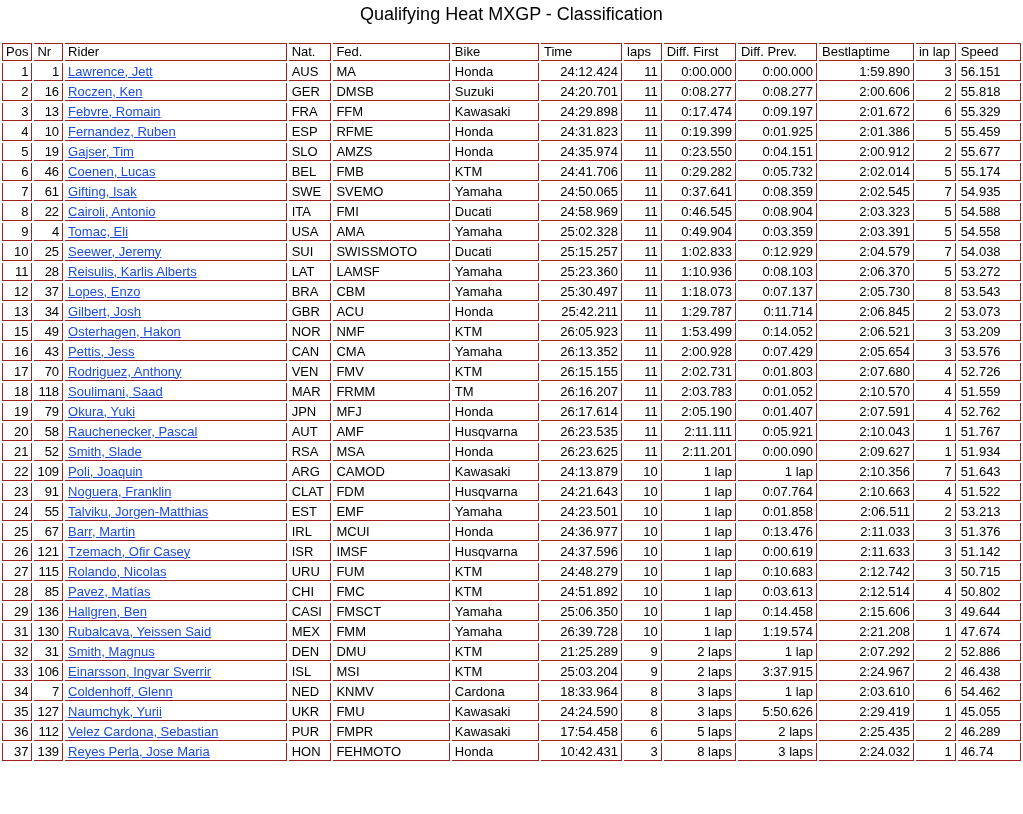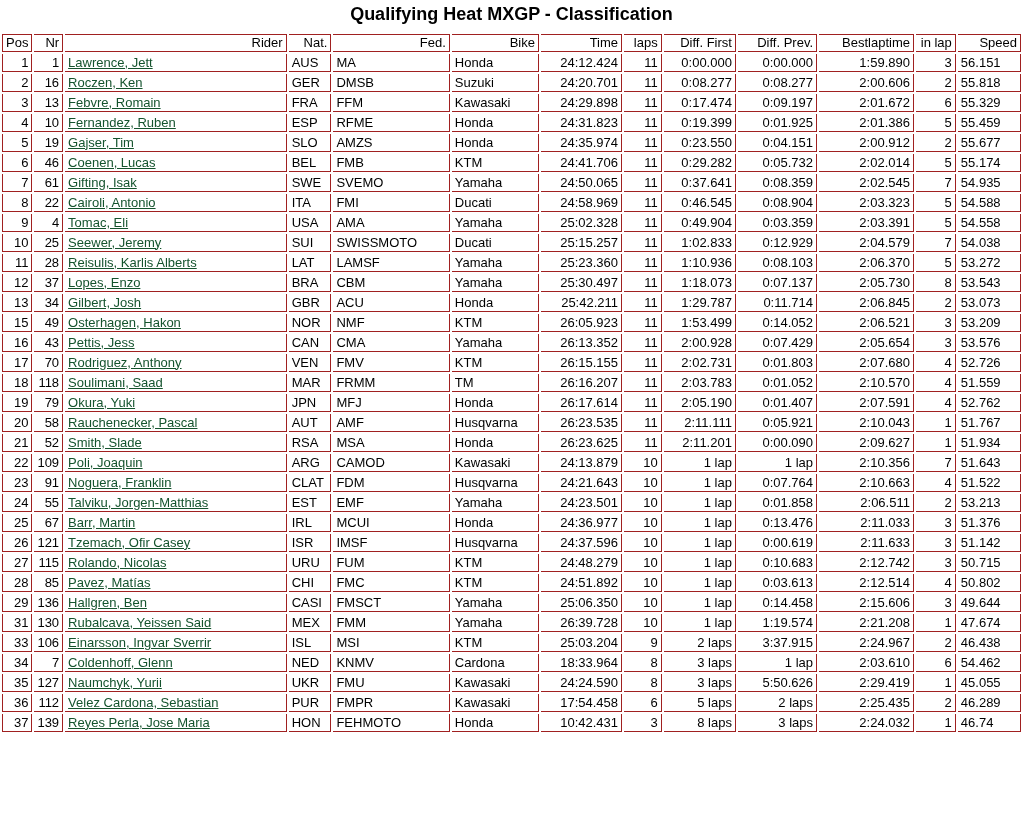--- a/index.html
+++ b/index.html
@@ -10,23 +10,23 @@
     color: #000000;
   }
   .page {
     width: 1023px;
     height: 814px;
     overflow: hidden;
   }
   .title {
     text-align: center;
     font-size: 18px;
-    font-weight: bold;
+    font-weight: normal;
     padding-top: 4px;
-    margin: 0 0 7px 0;
+    margin: 0 0 16px 0;
     letter-spacing: 0px;
   }
   table.results {
     border-collapse: separate;
     border-spacing: 2px 2px;
     table-layout: fixed;
     margin-left: 0px;
     font-size: 13px;
   }
   table.results th, table.results td {
@@ -35,31 +35,31 @@
     padding: 0 3px 1px 3px;
     overflow: hidden;
     white-space: nowrap;
     border-right: 1px solid var(--border-col);
     border-bottom: 1px solid var(--border-col);
     font-weight: normal;
     vertical-align: middle;
   }
   table.results th {
     border-top: 1px solid var(--border-col);
-    text-align: right;
+    text-align: left;
     margin-top: 8px;
   }
   table.results th.first, table.results td.first {
     border-left: 1px solid var(--border-col);
   }
   td.al-r { text-align: right; }
   td.al-l { text-align: left; }
   .rider-link {
     text-decoration: underline;
-    color: #14532d;
+    color: #1d4ed8;
     cursor: pointer;
   }
 </style>
 </head>
 <body>
 
 <div class="page">
   <div class="title">Qualifying Heat MXGP - Classification</div>
   <table class="results">
     <colgroup>
@@ -524,20 +524,35 @@
           <td class="al-l">Yamaha</td>
           <td class="al-r">26:39.728</td>
           <td class="al-r">10</td>
           <td class="al-r">1 lap</td>
           <td class="al-r">1:19.574</td>
           <td class="al-r">2:21.208</td>
           <td class="al-r">1</td>
           <td class="al-l">47.674</td>
         </tr>
         <tr>
+          <td class="al-r first">32</td>
+          <td class="al-r">31</td>
+          <td class="al-l"><span class="rider-link">Smith, Magnus</span></td>
+          <td class="al-l">DEN</td>
+          <td class="al-l">DMU</td>
+          <td class="al-l">KTM</td>
+          <td class="al-r">21:25.289</td>
+          <td class="al-r">9</td>
+          <td class="al-r">2 laps</td>
+          <td class="al-r">1 lap</td>
+          <td class="al-r">2:07.292</td>
+          <td class="al-r">2</td>
+          <td class="al-l">52.886</td>
+        </tr>
+        <tr>
           <td class="al-r first">33</td>
           <td class="al-r">106</td>
           <td class="al-l"><span class="rider-link">Einarsson, Ingvar Sverrir</span></td>
           <td class="al-l">ISL</td>
           <td class="al-l">MSI</td>
           <td class="al-l">KTM</td>
           <td class="al-r">25:03.204</td>
           <td class="al-r">9</td>
           <td class="al-r">2 laps</td>
           <td class="al-r">3:37.915</td>

